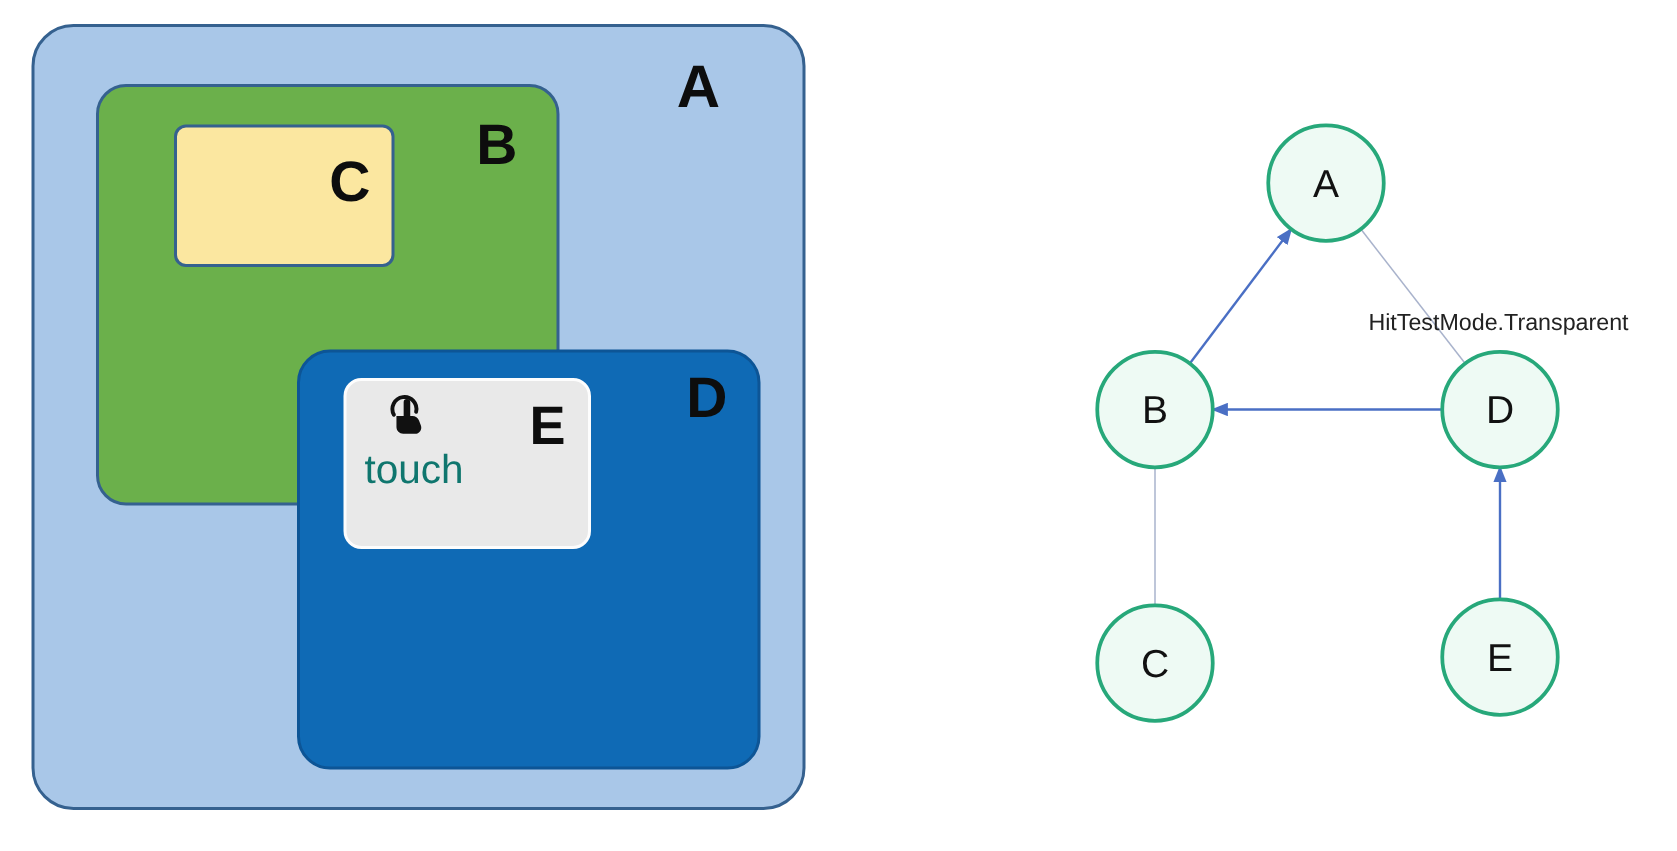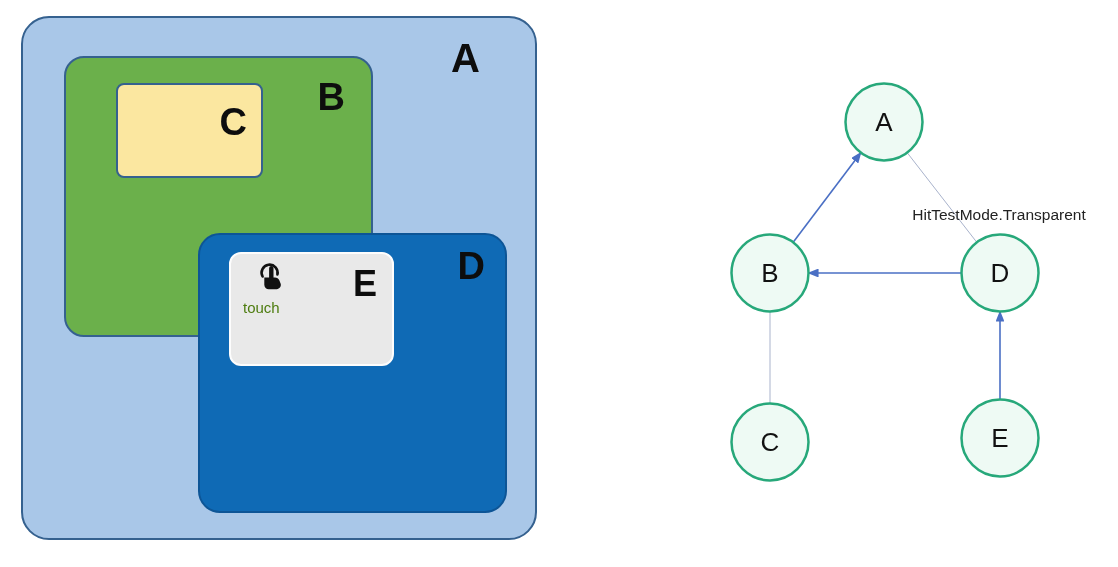--- a/index.html
+++ b/index.html
@@ -35,21 +35,21 @@
            background: #0f6ab5; border: 2px solid #0d5596; border-radius: 22px; }
   .label-d { right: 20px; top: 12px; font-size: 38px; }
 
   .box-e { left: 29px; top: 17px; width: 165px; height: 114px;
            background: #e9e9e9; border: 2px solid #fdfdfd; border-radius: 12px; }
   .label-e { right: 15px; top: 12px; font-size: 36px; }
 
   .touch-icon { position: absolute; left: 24px; top: 8px; width: 30px; height: 36px; }
   .touch-text {
     position: absolute; left: 12px; top: 46px;
-    font-size: 15px; color: #4d7c0f; line-height: 1;
+    font-size: 27px; color: #0f766e; line-height: 1;
   }
 
   
   .graph { position: absolute; left: 660px; top: 20px; width: 458px; height: 512px; }
   .graph circle { fill: #eefaf4; stroke: #27a87a; stroke-width: 2.5; }
   .graph .node-label {
     font-family: "Liberation Sans", sans-serif;
     font-size: 26px; fill: #111111; text-anchor: middle;
   }
   .graph .edge-arrow { stroke: #4a6fc4; stroke-width: 1.6; }

